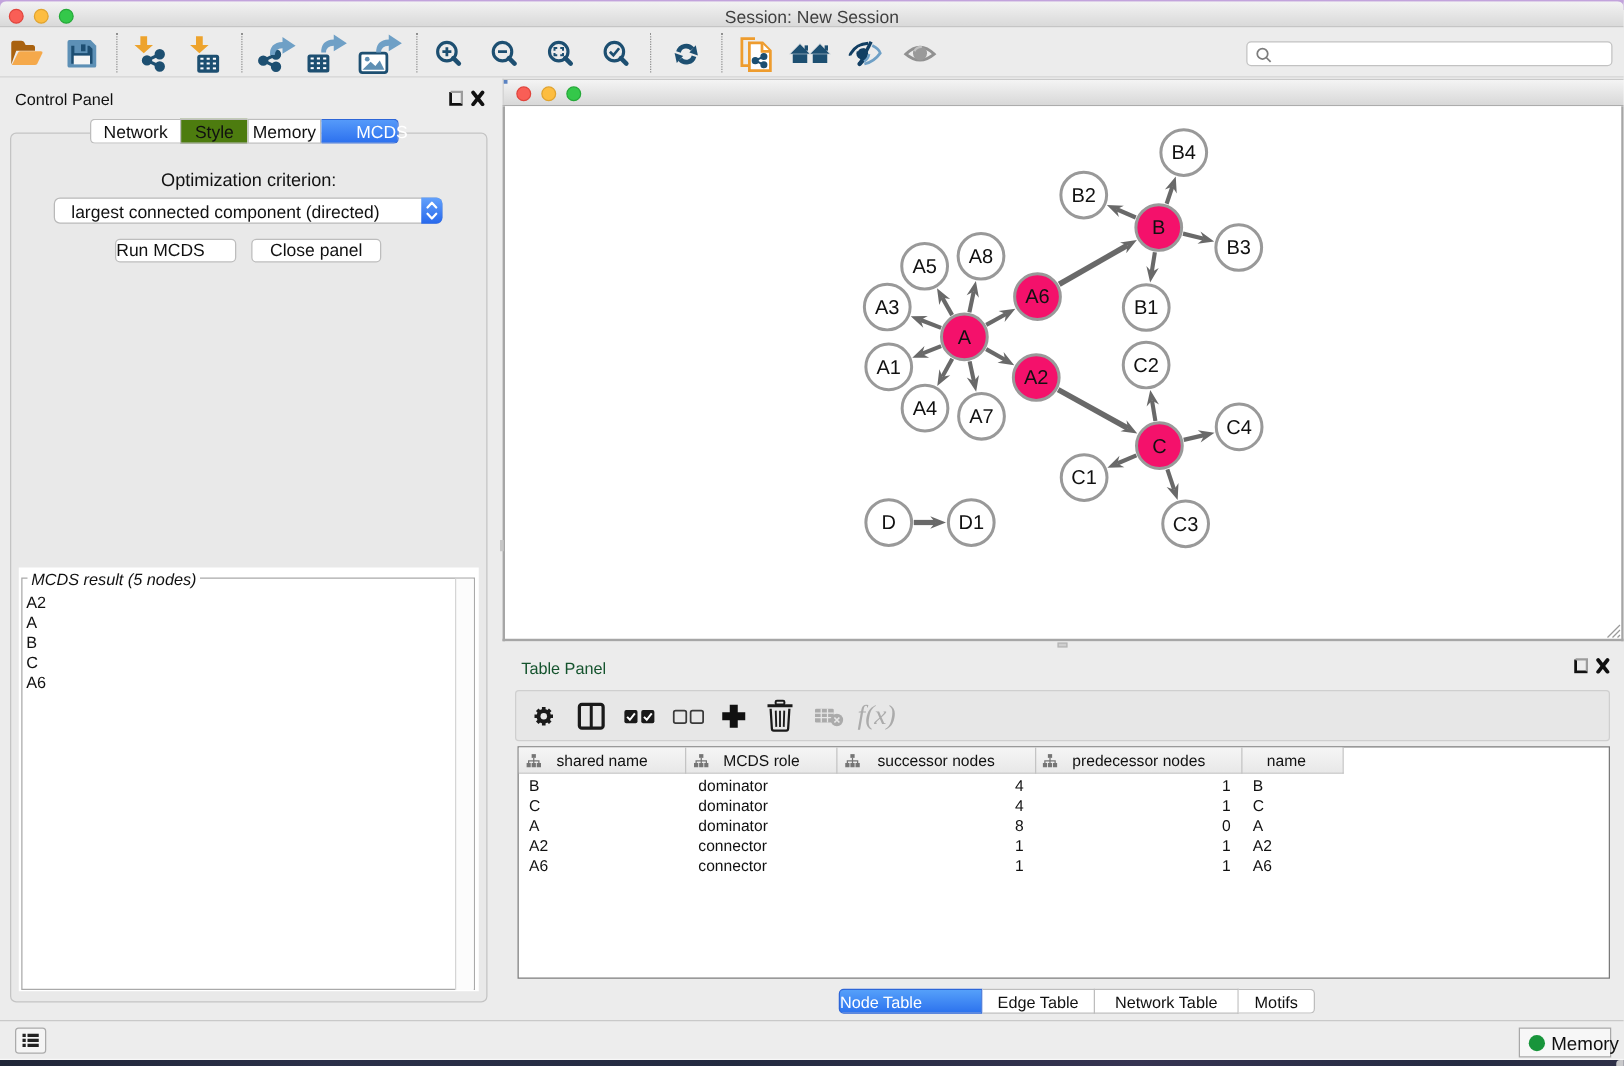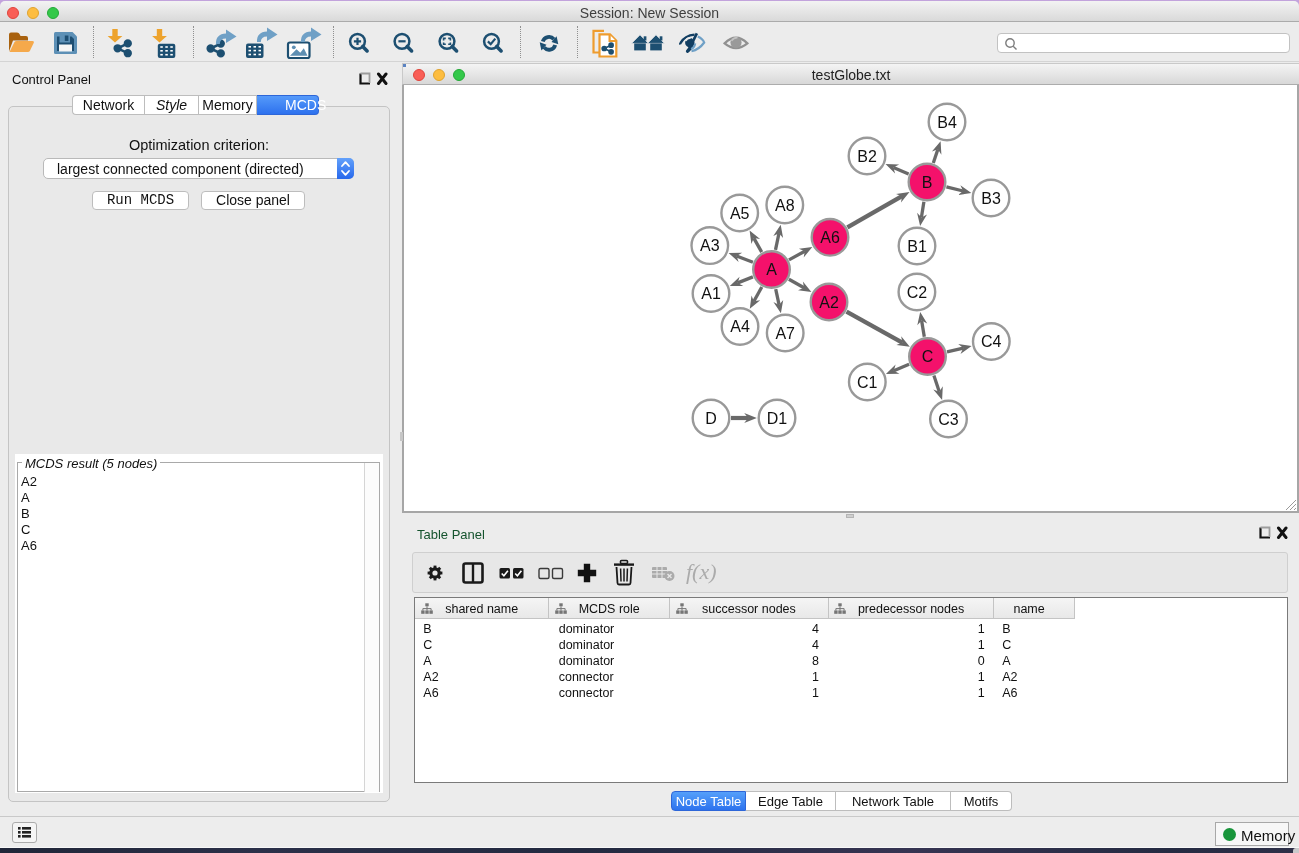--- a/index.html
+++ b/index.html
@@ -158,50 +158,49 @@
 <svg class="abs" style="left:359px;top:72px" width="29" height="13" viewBox="0 0 29 13">
   <path d="M1.5 1.5 L1.5 11.5 L11 11.5" fill="none" stroke="#111" stroke-width="2.2"></path>
   <path d="M1.5 1.5 L10.5 1.5 L10.5 11" fill="none" stroke="#9c9c9c" stroke-width="1.8"></path>
   <path d="M19.5 2 L27 11.5 M27 2 L19.5 11.5" stroke="#111" stroke-width="3" stroke-linecap="round"></path>
 </svg>
 
 <div class="abs" style="left:8px;top:106px;width:382px;height:696px;background:#E9E9E9;border:1px solid #C4C4C4;border-radius:5px;"></div>
 
 <div class="abs" style="left:72px;top:96px;height:19px;display:flex;font-size:14px;align-items:flex-end;">
   <div style="width:72px;background:#fff;border:1px solid #BDBDBD;border-right:none;border-radius:4px 0 0 4px;text-align:center;line-height:18px;color:#111;">Network</div>
-  <div style="width:54px;background:#ffffff;border:1px solid #BDBDBD;border-right:none;text-align:center;line-height:18px;color:#111;font-style:italic;">Style</div>
+  <div style="width:54px;background:#4d7c0f;border:1px solid #BDBDBD;border-right:none;text-align:center;line-height:18px;color:#111;">Style</div>
   <div style="width:59px;background:#fff;border:1px solid #BDBDBD;text-align:center;line-height:18px;color:#111;">Memory</div>
   <div style="width:62px;background:linear-gradient(#559AFA,#2D71EE);border:1px solid #2D66D8;border-left:none;border-radius:0 4px 4px 0;text-align:center;line-height:18px;color:#fff;padding-left:28px;">MCDS</div>
 </div>
 <div class="abs" style="left:0px;top:137px;width:398px;text-align:center;font-size:14.5px;color:#111;">Optimization criterion:</div>
 
 <div class="abs" style="left:43px;top:158px;width:311px;height:21px;background:#fff;border:1px solid #B9B9B9;border-radius:5px;">
   <div style="position:absolute;left:13px;top:2px;font-size:14px;color:#111;">largest connected component (directed)</div>
   <div style="position:absolute;right:-1px;top:-1px;width:17px;height:21px;background:linear-gradient(#63A1FB,#2768EC);border-radius:0 5px 5px 0;">
     <svg width="17" height="21" viewBox="0 0 17 21">
         <path d="M5 8 L8.5 4.2 L12 8" fill="none" stroke="#fff" stroke-width="1.8" stroke-linecap="round" stroke-linejoin="round"></path>
         <path d="M5 13 L8.5 16.8 L12 13" fill="none" stroke="#fff" stroke-width="1.8" stroke-linecap="round" stroke-linejoin="round"></path>
       </svg>
   </div>
 </div>
-<div class="abs" style="left:92px;top:191px;width:97px;height:19px;background:#fff;border:1px solid #BDBDBD;border-radius:4px;text-align:center;line-height:17px;font-size:14px;color:#111;font-family:Liberation Mono, monospace;">Run MCDS</div>
+<div class="abs" style="left:92px;top:191px;width:97px;height:19px;background:#fff;border:1px solid #BDBDBD;border-radius:4px;text-align:left;line-height:17px;font-size:14px;color:#111;">Run MCDS</div>
 <div class="abs" style="left:201px;top:191px;width:104px;height:19px;background:#fff;border:1px solid #BDBDBD;border-radius:4px;text-align:center;line-height:17px;font-size:14px;color:#111;">Close panel</div>
 
 <div class="abs" style="left:15px;top:454px;width:368px;height:339px;background:#fff;"></div>
 <div class="abs" style="left:17px;top:462px;width:363px;height:330px;border:1px solid #A9A9A9;"></div>
 <div class="abs" style="left:22px;top:456px;background:#fff;padding:0 3px;font-size:13px;color:#111;font-style:italic;">MCDS result (5 nodes)</div>
 <div class="abs" style="left:364px;top:463px;width:15px;height:329px;background:#FCFCFC;border-left:1px solid #D5D5D5;"></div>
 <div class="abs" style="left:21px;top:474px;font-size:13px;color:#111;line-height:15.9px;">A2<br>A<br>B<br>C<br>A6</div>
 
 <div class="abs" style="left:402px;top:63px;width:897px;height:450px;background:#fff;">
   <div style="position:absolute;left:0;top:0;right:0;height:22px;background:linear-gradient(#F4F4F4,#D8D8D8);border-bottom:1px solid #ACACAC;border-top:1px solid #C9C9C9;border-left:1px solid #C9C9C9;">
     <div class="tl" style="left:10px;top:5px;background:#F95E56;border:0.5px solid #E0443C"></div>
     <div class="tl" style="left:30px;top:5px;background:#FDBD40;border:0.5px solid #E0A32E"></div>
     <div class="tl" style="left:50px;top:5px;background:#34C84A;border:0.5px solid #24A938"></div>
-    <div style="position:absolute;left:0;right:0;top:2.5px;text-align:center;font-size:14px;color:#222;">testGlobe.txt</div>
     <div style="position:absolute;left:0;top:0;width:3px;height:3px;background:#5B83C2;"></div>
   </div>
   <div style="position:absolute;left:0;top:22px;width:897px;height:428px;border:2px solid #A6A6A6;border-top:none;background:#fff;"></div>
   <svg style="position:absolute;right:2px;bottom:2px" width="13" height="13" viewBox="0 0 13 13">
       <path d="M12 2 L2 12 M12 6 L6 12 M12 10 L10 12" stroke="#9a9a9a" stroke-width="1"></path>
     </svg>
 </div>
 
 <div class="abs" style="left:400px;top:432px;width:3px;height:9px;background:#c6c6c6;"></div>
 <div class="abs" style="left:846px;top:514px;width:8px;height:4px;background:#cfcfcf;border:0.5px solid #b5b5b5;"></div>
@@ -397,21 +396,21 @@
 </div>
 <div class="abs" style="left:0;top:622.3px;height:80px;font-size:12.5px;color:#111;line-height:15.95px;">
 <div style="position:absolute;top:0;left:423.3px;text-align:left;">B<br>C<br>A<br>A2<br>A6</div>
 <div style="position:absolute;top:0;left:558.7px;text-align:left;">dominator<br>dominator<br>dominator<br>connector<br>connector</div>
 <div style="position:absolute;top:0;left:749px;width:70px;text-align:right;">4<br>4<br>8<br>1<br>1</div>
 <div style="position:absolute;top:0;left:914.6px;width:70px;text-align:right;">1<br>1<br>0<br>1<br>1</div>
 <div style="position:absolute;top:0;left:1002.2px;text-align:left;">B<br>C<br>A<br>A2<br>A6</div>
 </div>
 
 <div class="abs" style="left:671px;top:791px;height:20px;display:flex;font-size:13px;">
-  <div style="width:75px;background:linear-gradient(#55A0FA,#2D73EE);border:1px solid #2D66D8;border-radius:4px 0 0 4px;text-align:center;line-height:19px;color:#fff;">Node Table</div>
+  <div style="width:115px;background:linear-gradient(#55A0FA,#2D73EE);border:1px solid #2D66D8;border-radius:4px 0 0 4px;text-align:left;line-height:19px;color:#fff;">Node Table</div>
   <div style="width:90px;background:#fff;border:1px solid #BDBDBD;border-left:none;text-align:center;line-height:19px;color:#111;">Edge Table</div>
   <div style="width:115px;background:#fff;border:1px solid #BDBDBD;border-left:none;text-align:center;line-height:19px;color:#111;">Network Table</div>
   <div style="width:61px;background:#fff;border:1px solid #BDBDBD;border-left:none;border-radius:0 4px 4px 0;text-align:center;line-height:19px;color:#111;">Motifs</div>
 </div>
 
 <div class="abs" style="left:0;top:815.5px;width:1299px;height:32.5px;background:#EDEDED;border-top:1px solid #C9C9C9;"></div>
 <div class="abs" style="left:12px;top:822px;width:25px;height:21px;background:#F5F5F5;border:1px solid #ABABAB;border-radius:3px;">
   <svg width="23" height="19" viewBox="0 0 23 19">
       <g fill="#222">
         <rect x="5" y="4" width="2.6" height="2.6"></rect>

